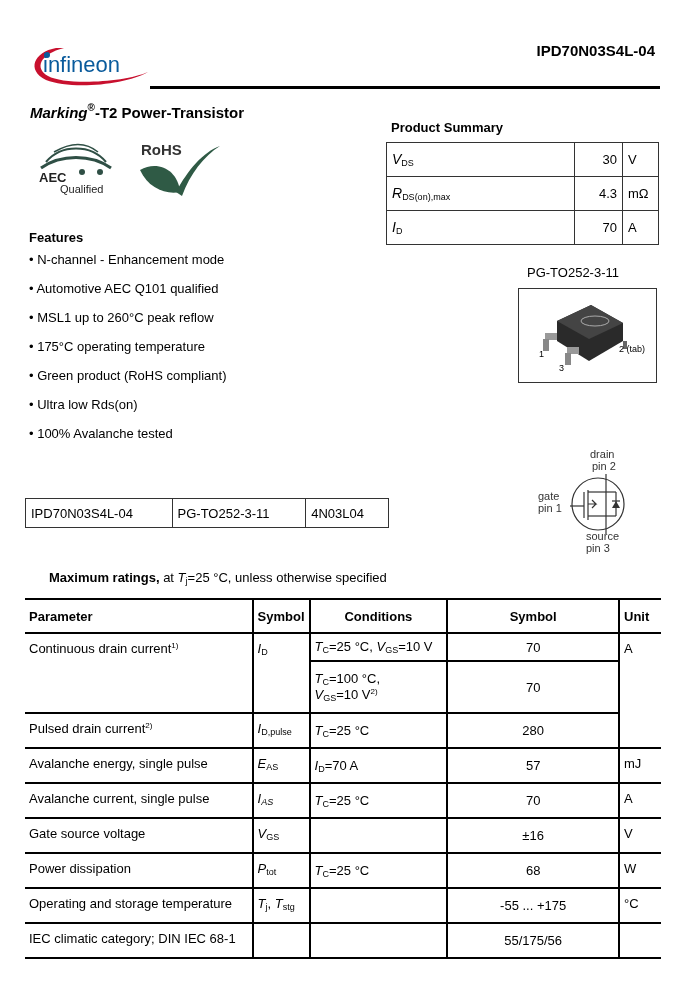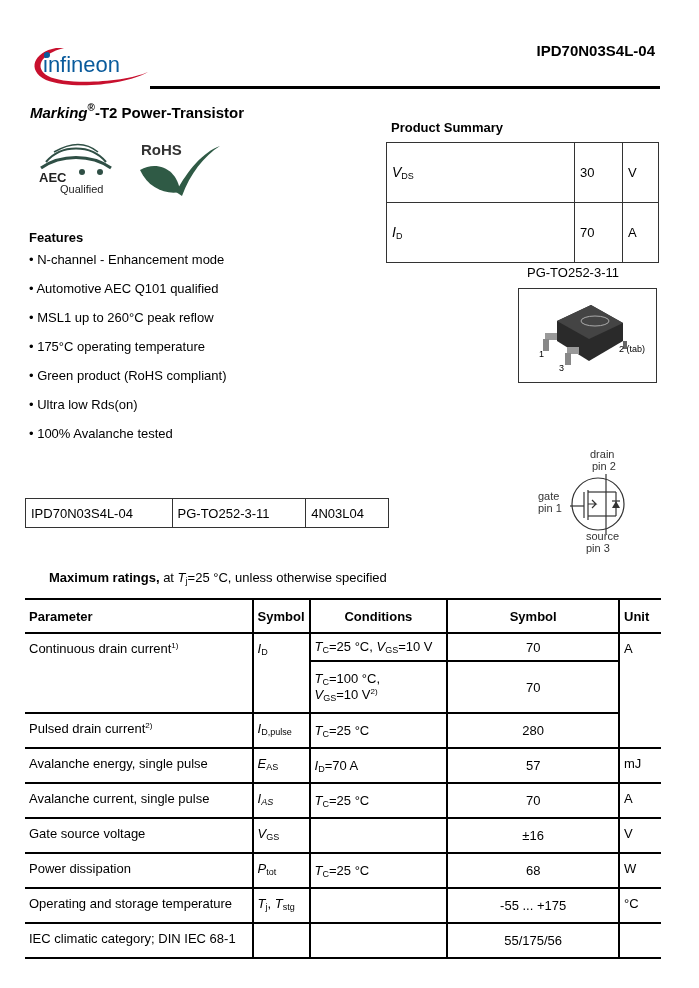--- a/index.html
+++ b/index.html
@@ -18,22 +18,22 @@
 
   #aec-logo { left: 36px; top: 140px; width: 78px; height: 56px; }
   #rohs-logo { left: 138px; top: 140px; width: 84px; height: 58px; }
 
   #features-heading { left: 29px; top: 230px; font-weight: bold; font-size: 13px; }
   .feature { left: 29px; font-size: 13px; }
 
   #summary-heading { left: 391px; top: 120px; font-weight: bold; font-size: 13px; }
   table { border-collapse: collapse; }
   #summary-table { left: 386px; top: 142px; width: 273px; font-size: 13px; }
-  #summary-table td { border: 1px solid #333; height: 27px; padding: 16px 5px; }
-  #summary-table td.val { text-align: left; width: 37px; }
+  #summary-table td { border: 1px solid #333; height: 27px; padding: 3px 5px; }
+  #summary-table td.val { text-align: right; width: 37px; }
   #summary-table td.unit { width: 25px; }
   #summary-table i { font-size: 14px; }
 
   #package-label { left: 527px; top: 265px; font-size: 13px; }
   #package-box { left: 518px; top: 288px; width: 139px; height: 95px; border: 1px solid #333; box-sizing: border-box; }
 
   #mosfet-symbol { left: 530px; top: 448px; width: 110px; height: 110px; }
 
   #type-table { left: 25px; top: 498px; width: 364px; font-size: 13px; }
   #type-table td, #type-table th { border: 1px solid #333; height: 28px; padding: 0 5px; text-align: left; }
@@ -91,20 +91,25 @@
 <div class="abs feature" style="top:397px">• Ultra low Rds(on)</div>
 <div class="abs feature" style="top:426px">• 100% Avalanche tested</div>
 
 <div id="summary-heading" class="abs">Product Summary</div>
 <table id="summary-table" class="abs">
   <tbody>
       <tr>
     <td><i>V</i><span class="sub">DS</span></td>
     <td class="val">30</td>
     <td class="unit">V</td>
+  </tr>
+  <tr>
+    <td><i>R</i><span class="sub">DS(on),max</span></td>
+    <td class="val">4.3</td>
+    <td class="unit">mΩ</td>
   </tr>
   <tr>
     <td><i>I</i><span class="sub">D</span></td>
     <td class="val">70</td>
     <td class="unit">A</td>
   </tr>
 </tbody>
   </table>
 
 <div id="package-label" class="abs">PG-TO252-3-11</div>

